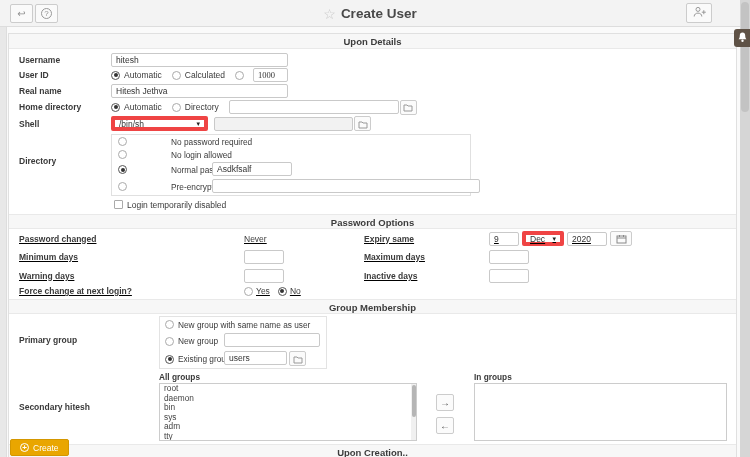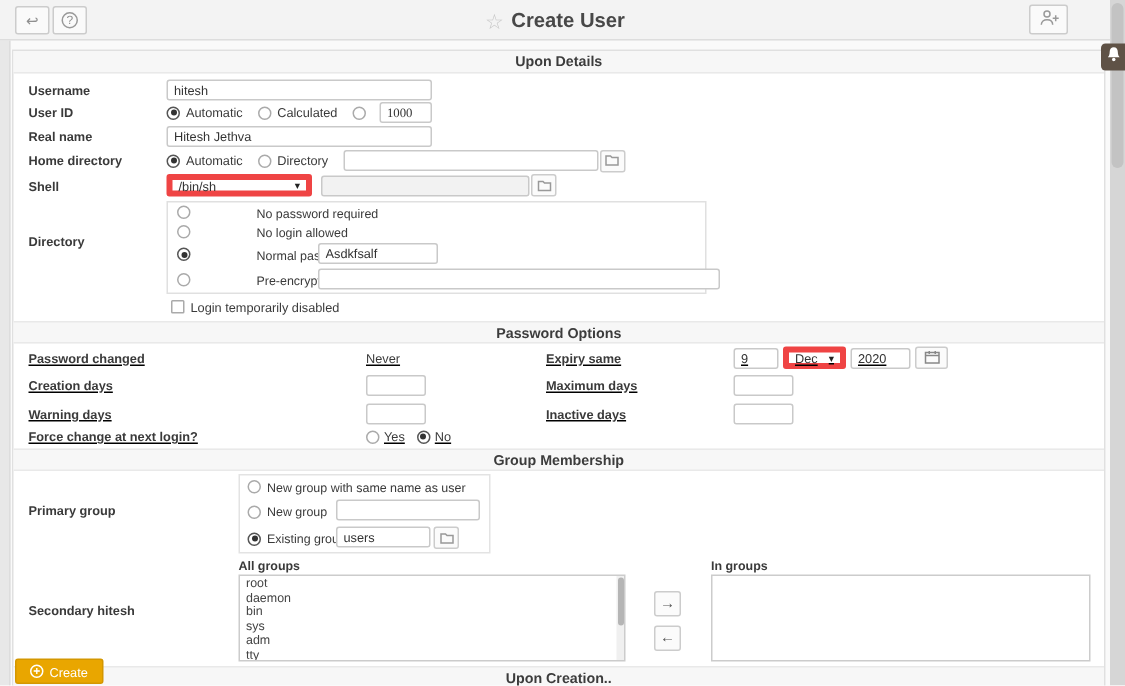--- a/index.html
+++ b/index.html
@@ -221,21 +221,21 @@
               <rect x="1" y="2" width="9" height="7" stroke="#888" fill="none"></rect>
               <line x1="1" y1="4" x2="10" y2="4" stroke="#888"></line>
               <line x1="3.5" y1="1" x2="3.5" y2="3" stroke="#888"></line>
               <line x1="7.5" y1="1" x2="7.5" y2="3" stroke="#888"></line>
             </svg></span>
       </div>
     </span>
   </div>
 
   <div class="po-row" style="height:19px;">
-    <span class="po-l1">Creation days</span>
+    <span class="po-l1">Minimum days</span>
     <span class="po-c1">
         <input type="text" style="width: 40px;" value="">
       </span>
     <span class="po-l2">Maximum days</span>
     <span class="po-c2">
         <input type="text" style="width: 40px;" value="">
       </span>
   </div>
 
   <div class="po-row" style="height:19px;">

